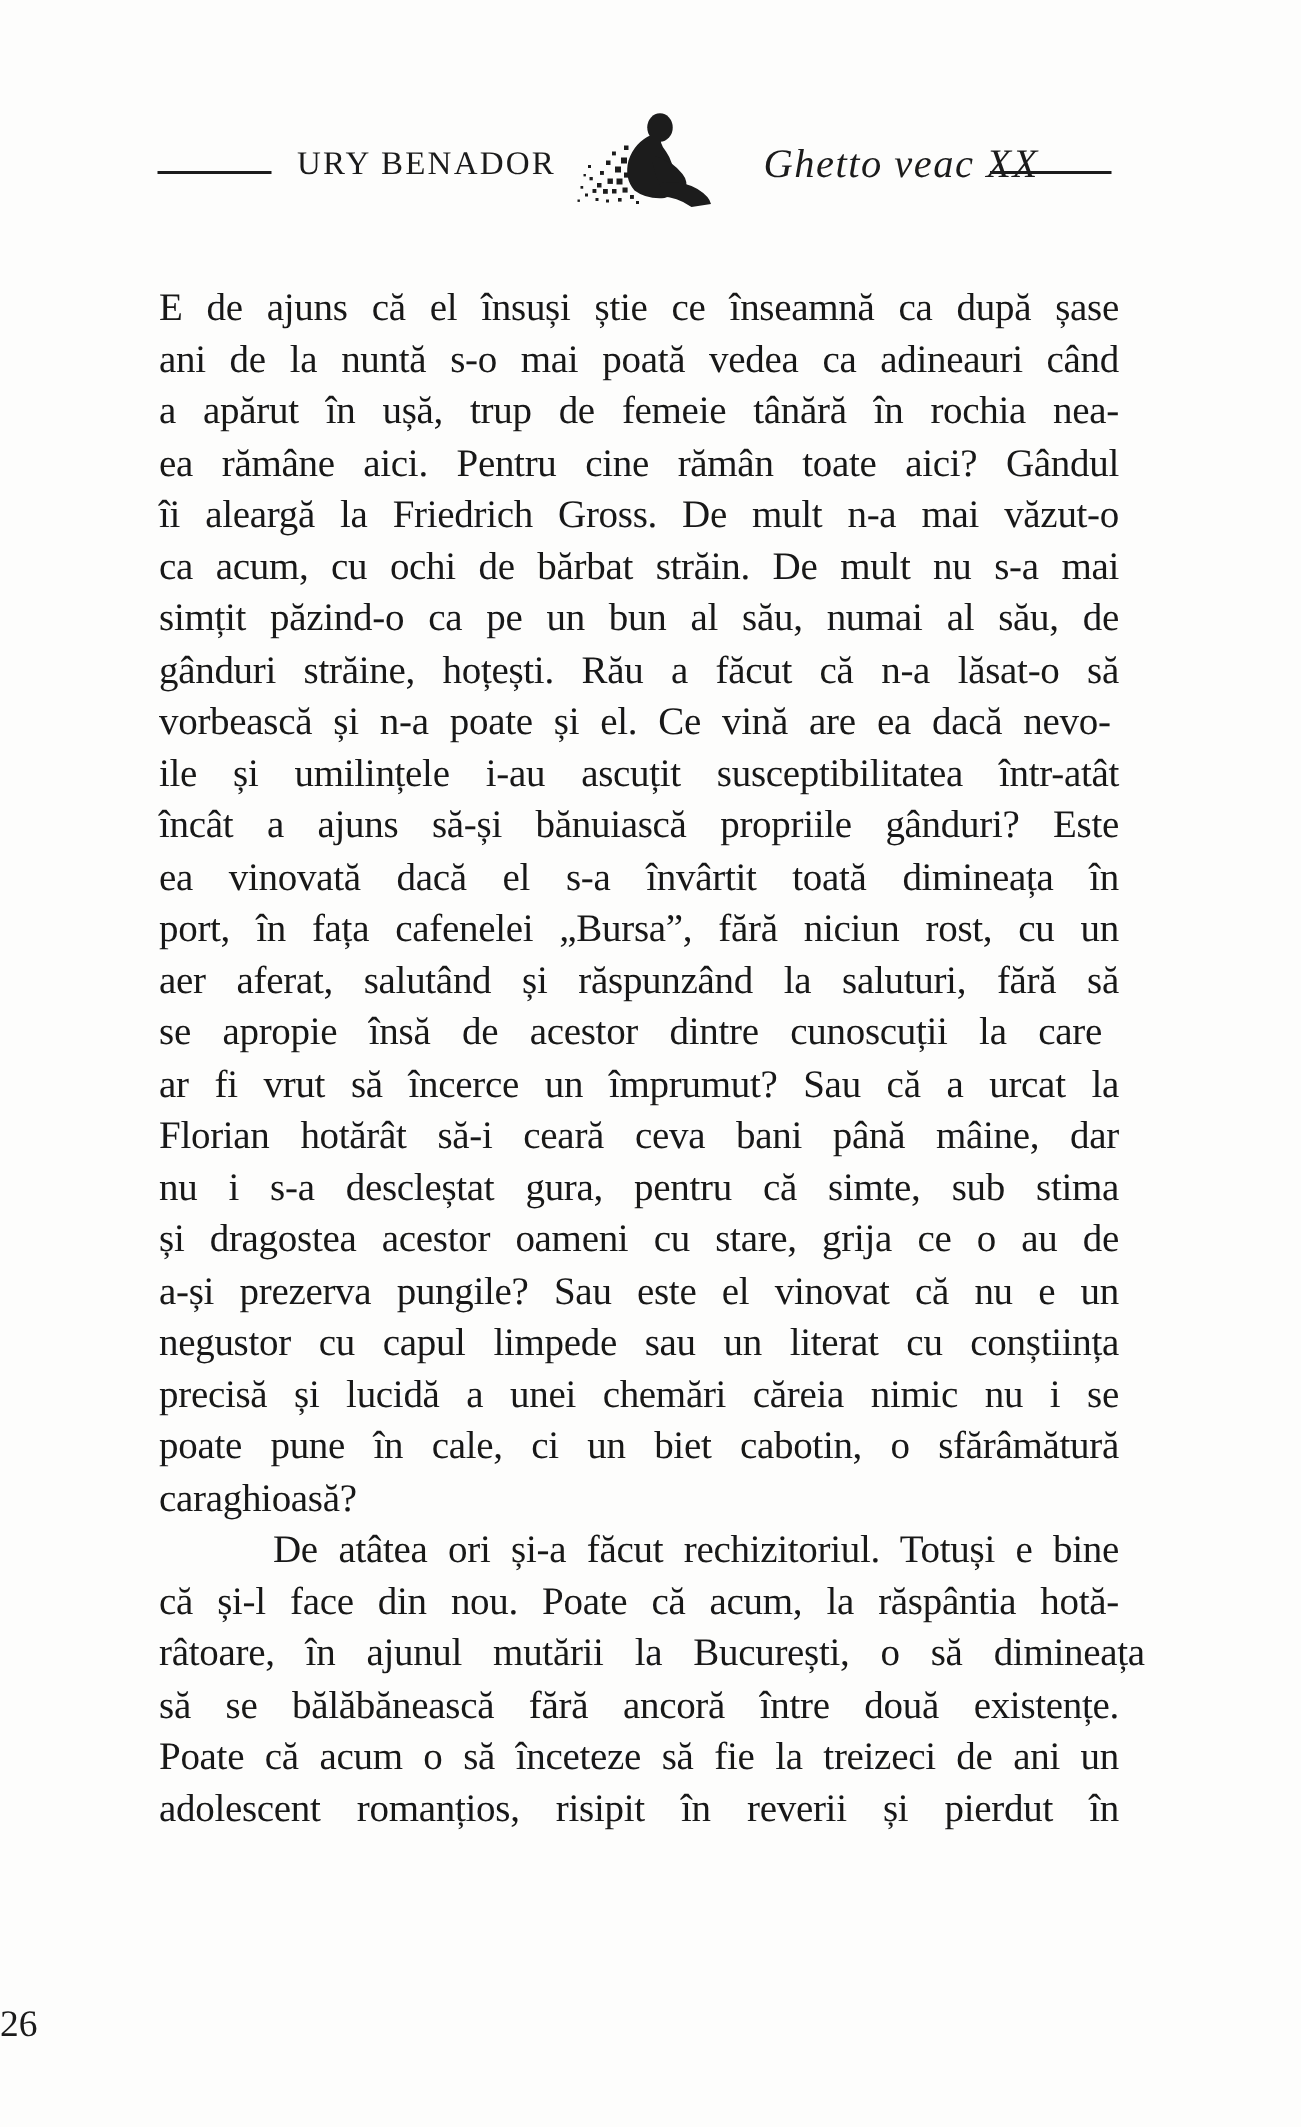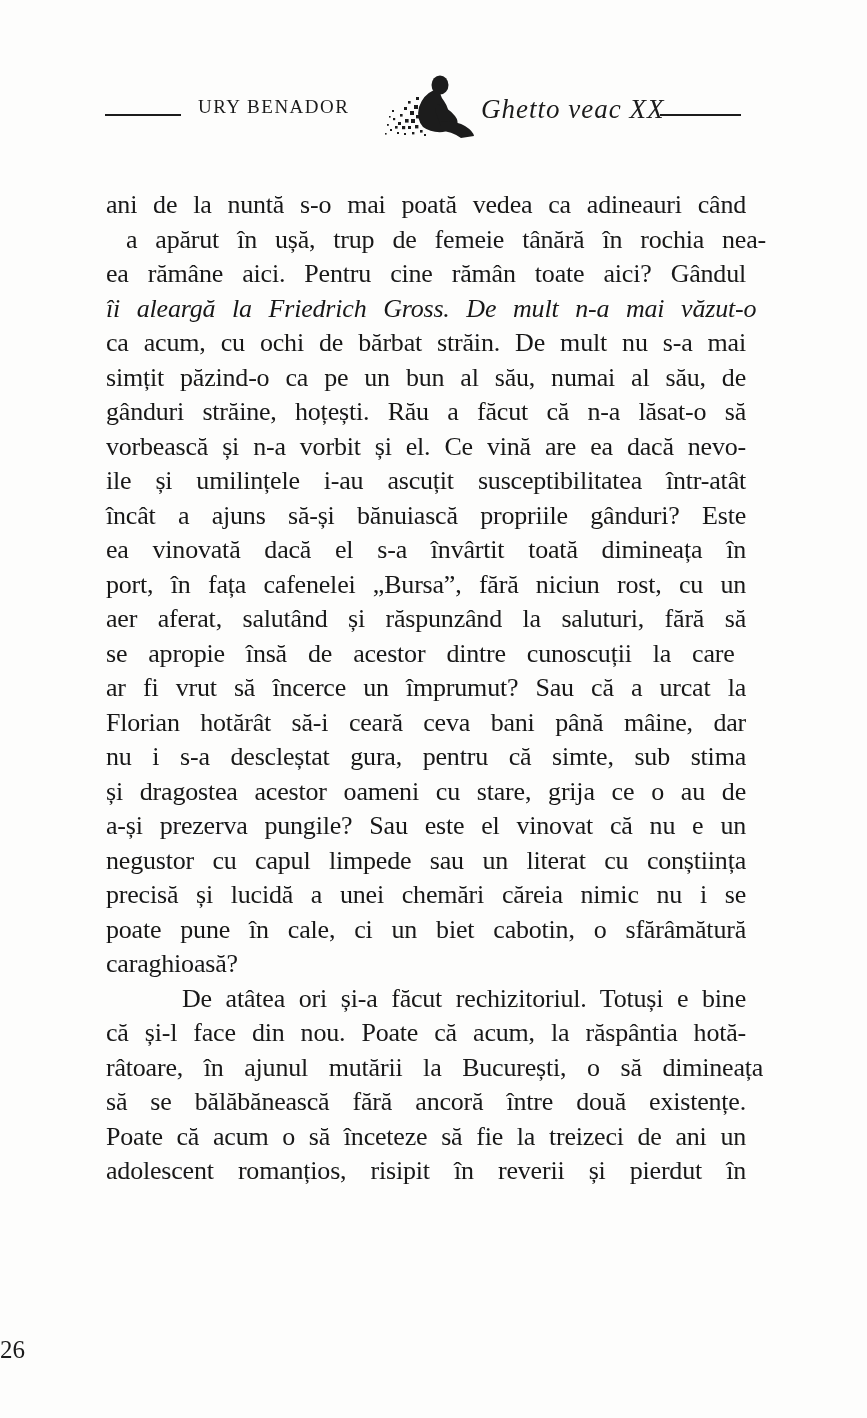--- a/index.html
+++ b/index.html
@@ -19,26 +19,26 @@
   
   .header { position: absolute; top: 0; left: 0; width: 100%; height: 160px; }
   .rule {
     position: absolute; top: 114px; height: 0;
     border-top: 2px solid #1c1c1c;
   }
   .rule-left  { left: 105px; width: 76px; }
   .rule-right { left: 660px; width: 81px; }
   .author {
     position: absolute; left: 198px; top: 96px;
-    font-size: 19px; letter-spacing: 1.5px; color: #1b1b1b;
+    font-size: 22px; letter-spacing: 1.5px; color: #1b1b1b;
     white-space: nowrap;
   }
   .ornament { position: absolute; left: 380px; top: 74px; width: 102px; height: 68px; }
   .book-title {
-    position: absolute; left: 481px; top: 94px;
+    position: absolute; left: 509px; top: 94px;
     font-style: italic; font-size: 27px; letter-spacing: 1px; color: #1b1b1b;
     white-space: nowrap;
   }
 
   
   .text-block {
     position: absolute; left: 106px; top: 188px; width: 640px;
   }
   .line {
     font-size: 26px;
@@ -103,28 +103,29 @@
         <rect x="9" y="42" width="1.6" height="1.6"></rect>
         <rect x="5" y="59" width="1.6" height="1.6"></rect>
         <rect x="44" y="60" width="2" height="2"></rect>
       </g>
     </svg>
     <div class="book-title">Ghetto veac XX</div>
     <div class="rule rule-right"></div>
   </div>
 
   <div class="text-block" id="text-block">
+      <div class="line"><span class="measure" style="word-spacing: 9.72301px;">E de ajuns că el însuși știe ce înseamnă ca după șase</span></div>
       <div class="line"><span class="measure" style="word-spacing: 9.61875px;">ani de la nuntă s-o mai poată vedea ca adineauri când</span></div>
-      <div class="line"><span class="measure" style="word-spacing: 11.7141px; margin-left: 20px;">a apărut în ușă, trup de femeie tânără în rochia nea-</span></div>
+      <div class="line"><span class="measure" style="word-spacing: 11.7141px;">a apărut în ușă, trup de femeie tânără în rochia nea-</span></div>
       <div class="line"><span class="measure" style="word-spacing: 12.8125px;">ea rămâne aici. Pentru cine rămân toate aici? Gândul</span></div>
-      <div class="line"><span class="measure" style="word-spacing: 10.434px; font-style: italic;">îi aleargă la Friedrich Gross. De mult n-a mai văzut-o</span></div>
+      <div class="line"><span class="measure" style="word-spacing: 10.434px;">îi aleargă la Friedrich Gross. De mult n-a mai văzut-o</span></div>
       <div class="line"><span class="measure" style="word-spacing: 8.80398px;">ca acum, cu ochi de bărbat străin. De mult nu s-a mai</span></div>
       <div class="line"><span class="measure" style="word-spacing: 9.71875px;">simțit păzind-o ca pe un bun al său, numai al său, de</span></div>
       <div class="line"><span class="measure" style="word-spacing: 12.0903px;">gânduri străine, hoțești. Rău a făcut că n-a lăsat-o să</span></div>
-      <div class="line"><span class="measure" style="word-spacing: 7.74716px;">vorbească și n-a vorbit și el. Ce vină are ea dacă nevo-</span></div>
+      <div class="line"><span class="measure" style="word-spacing: 7.74716px;">vorbească și n-a poate și el. Ce vină are ea dacă nevo-</span></div>
       <div class="line"><span class="measure" style="word-spacing: 17.7135px;">ile și umilințele i-au ascuțit susceptibilitatea într-atât</span></div>
       <div class="line"><span class="measure" style="word-spacing: 16.1049px;">încât a ajuns să-și bănuiască propriile gânduri? Este</span></div>
       <div class="line"><span class="measure" style="word-spacing: 17.5664px;">ea vinovată dacă el s-a învârtit toată dimineața în</span></div>
       <div class="line"><span class="measure" style="word-spacing: 11.0729px;">port, în fața cafenelei „Bursa”, fără niciun rost, cu un</span></div>
       <div class="line"><span class="measure" style="word-spacing: 14.2383px;">aer aferat, salutând și răspunzând la saluturi, fără să</span></div>
       <div class="line"><span class="measure" style="word-spacing: 14.7227px;">se apropie însă de acestor dintre cunoscuții la care</span></div>
       <div class="line"><span class="measure" style="word-spacing: 10.8906px;">ar fi vrut să încerce un împrumut? Sau că a urcat la</span></div>
       <div class="line"><span class="measure" style="word-spacing: 14.2559px;">Florian hotărât să-i ceară ceva bani până mâine, dar</span></div>
       <div class="line"><span class="measure" style="word-spacing: 14.4236px;">nu i s-a descleștat gura, pentru că simte, sub stima</span></div>
       <div class="line"><span class="measure" style="word-spacing: 10.575px;">și dragostea acestor oameni cu stare, grija ce o au de</span></div>

